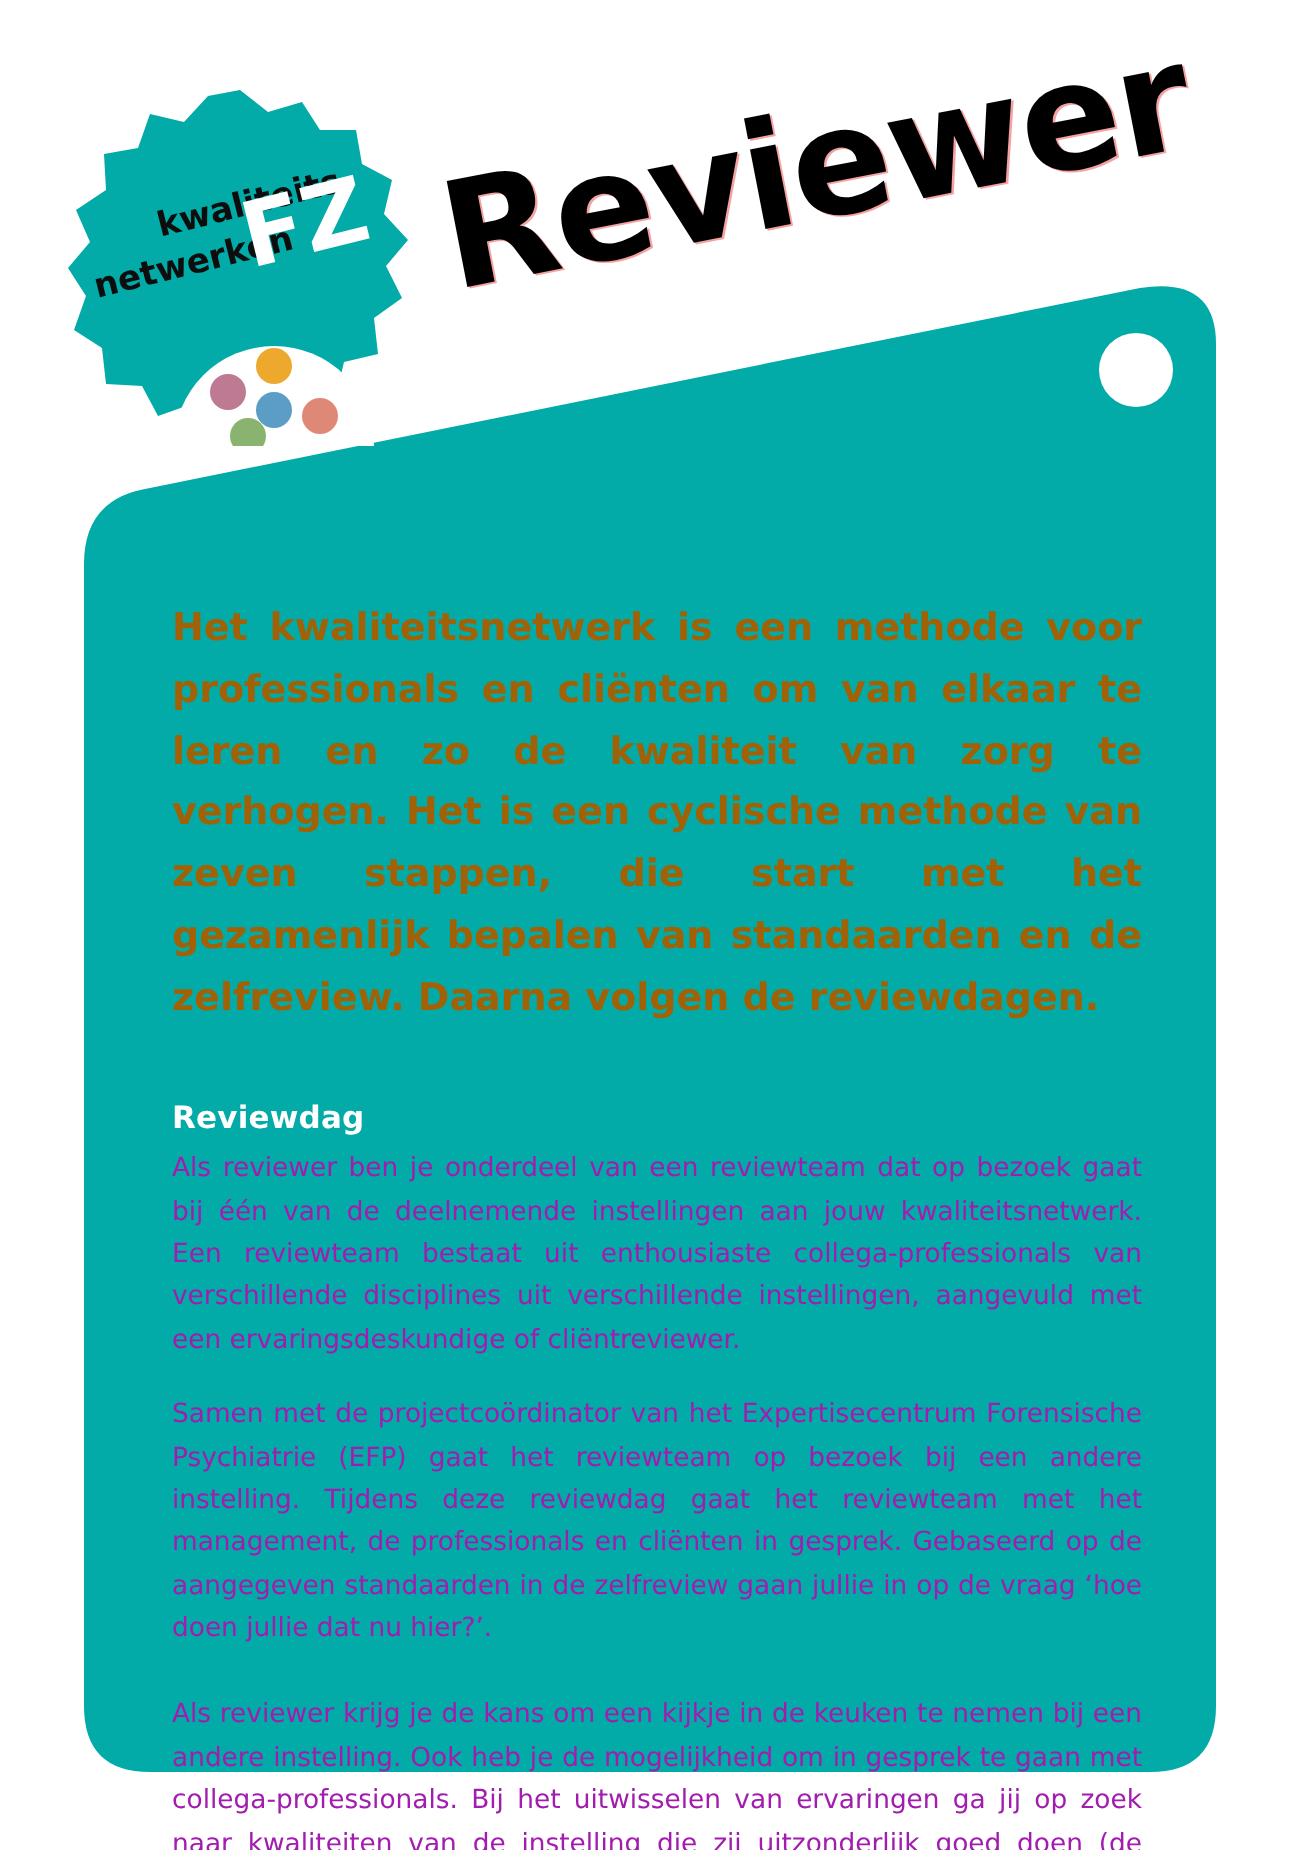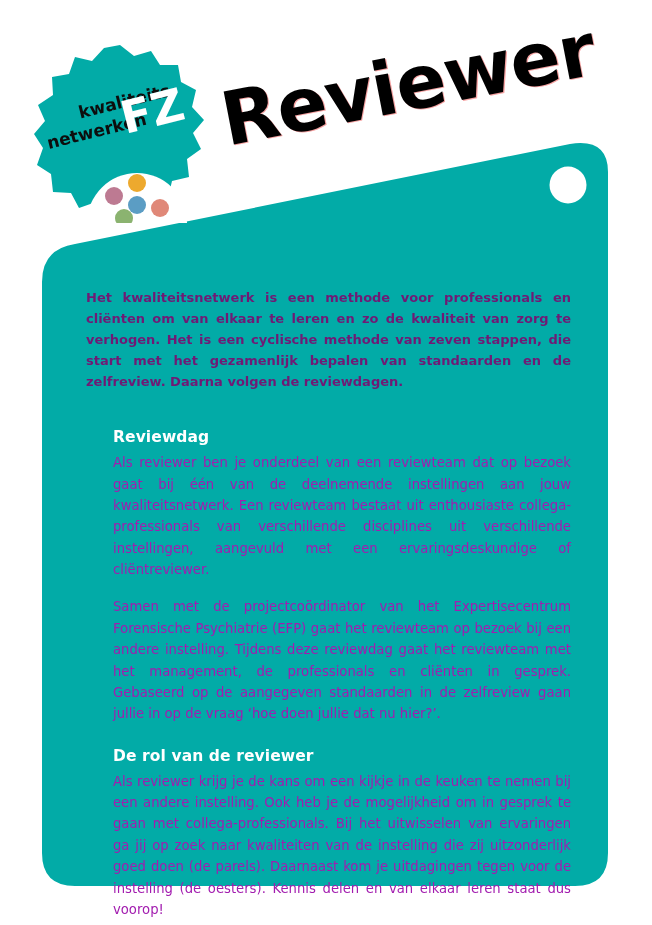--- a/index.html
+++ b/index.html
@@ -60,32 +60,31 @@
   
   .content {
     position: absolute;
     left: 86px;
     top: 283px;
     width: 485px;
   }
 
   .lead {
     font-family: "DejaVu Sans", sans-serif;
-    font-size: 13px;
+    font-size: 19px;
     font-weight: bold;
     line-height: 1.62;
-    color: #701a75;
+    color: #a16207;
     text-align: justify;
-    margin: 4px 0 36px 0;
+    margin: 16px 0 36px 0;
     hyphens: none;
   }
 
   .section {
     margin-bottom: 22px;
-    margin-left: 27px;
   }
 
   .section-title {
     font-family: "DejaVu Sans", sans-serif;
     font-size: 15.5px;
     font-weight: bold;
     color: #ffffff;
     margin: 0 0 6px 0;
     letter-spacing: 0.1px;
   }
@@ -158,18 +157,17 @@
     <p class="lead">Het kwaliteitsnetwerk is een methode voor professionals en cliënten om van elkaar te leren en zo de kwaliteit van zorg te verhogen. Het is een cyclische methode van zeven stappen, die start met het gezamenlijk bepalen van standaarden en de zelfreview. Daarna volgen de reviewdagen.</p>
 
     <div class="section">
       <h2 class="section-title">Reviewdag</h2>
       <p class="section-body">Als reviewer ben je onderdeel van een reviewteam dat op bezoek gaat bij één van de deelnemende instellingen aan jouw kwaliteitsnetwerk. Een reviewteam bestaat uit enthousiaste collega-professionals van verschillende disciplines uit verschillende instellingen, aangevuld met een ervaringsdeskundige of cliëntreviewer.</p>
       <div class="gap-lg"></div>
       <p class="section-body">Samen met de projectcoördinator van het Expertisecentrum Forensische Psychiatrie (EFP) gaat het reviewteam op bezoek bij een andere instelling. Tijdens deze reviewdag gaat het reviewteam met het management, de professionals en cliënten in gesprek. Gebaseerd op de aangegeven standaarden in de zelfreview gaan jullie in op de vraag ‘hoe doen jullie dat nu hier?’.</p>
     </div>
 
     <div class="section">
-      <h2 class="section-title">De rol van de reviewer</h2>
       <p class="section-body">Als reviewer krijg je de kans om een kijkje in de keuken te nemen bij een andere instelling. Ook heb je de mogelijkheid om in gesprek te gaan met collega-professionals. Bij het uitwisselen van ervaringen ga jij op zoek naar kwaliteiten van de instelling die zij uitzonderlijk goed doen (de parels). Daarnaast kom je uitdagingen tegen voor de instelling (de oesters). Kennis delen en van elkaar leren staat dus voorop!</p>
     </div>
 
   </div>
 </div>
 
 </body></html>

